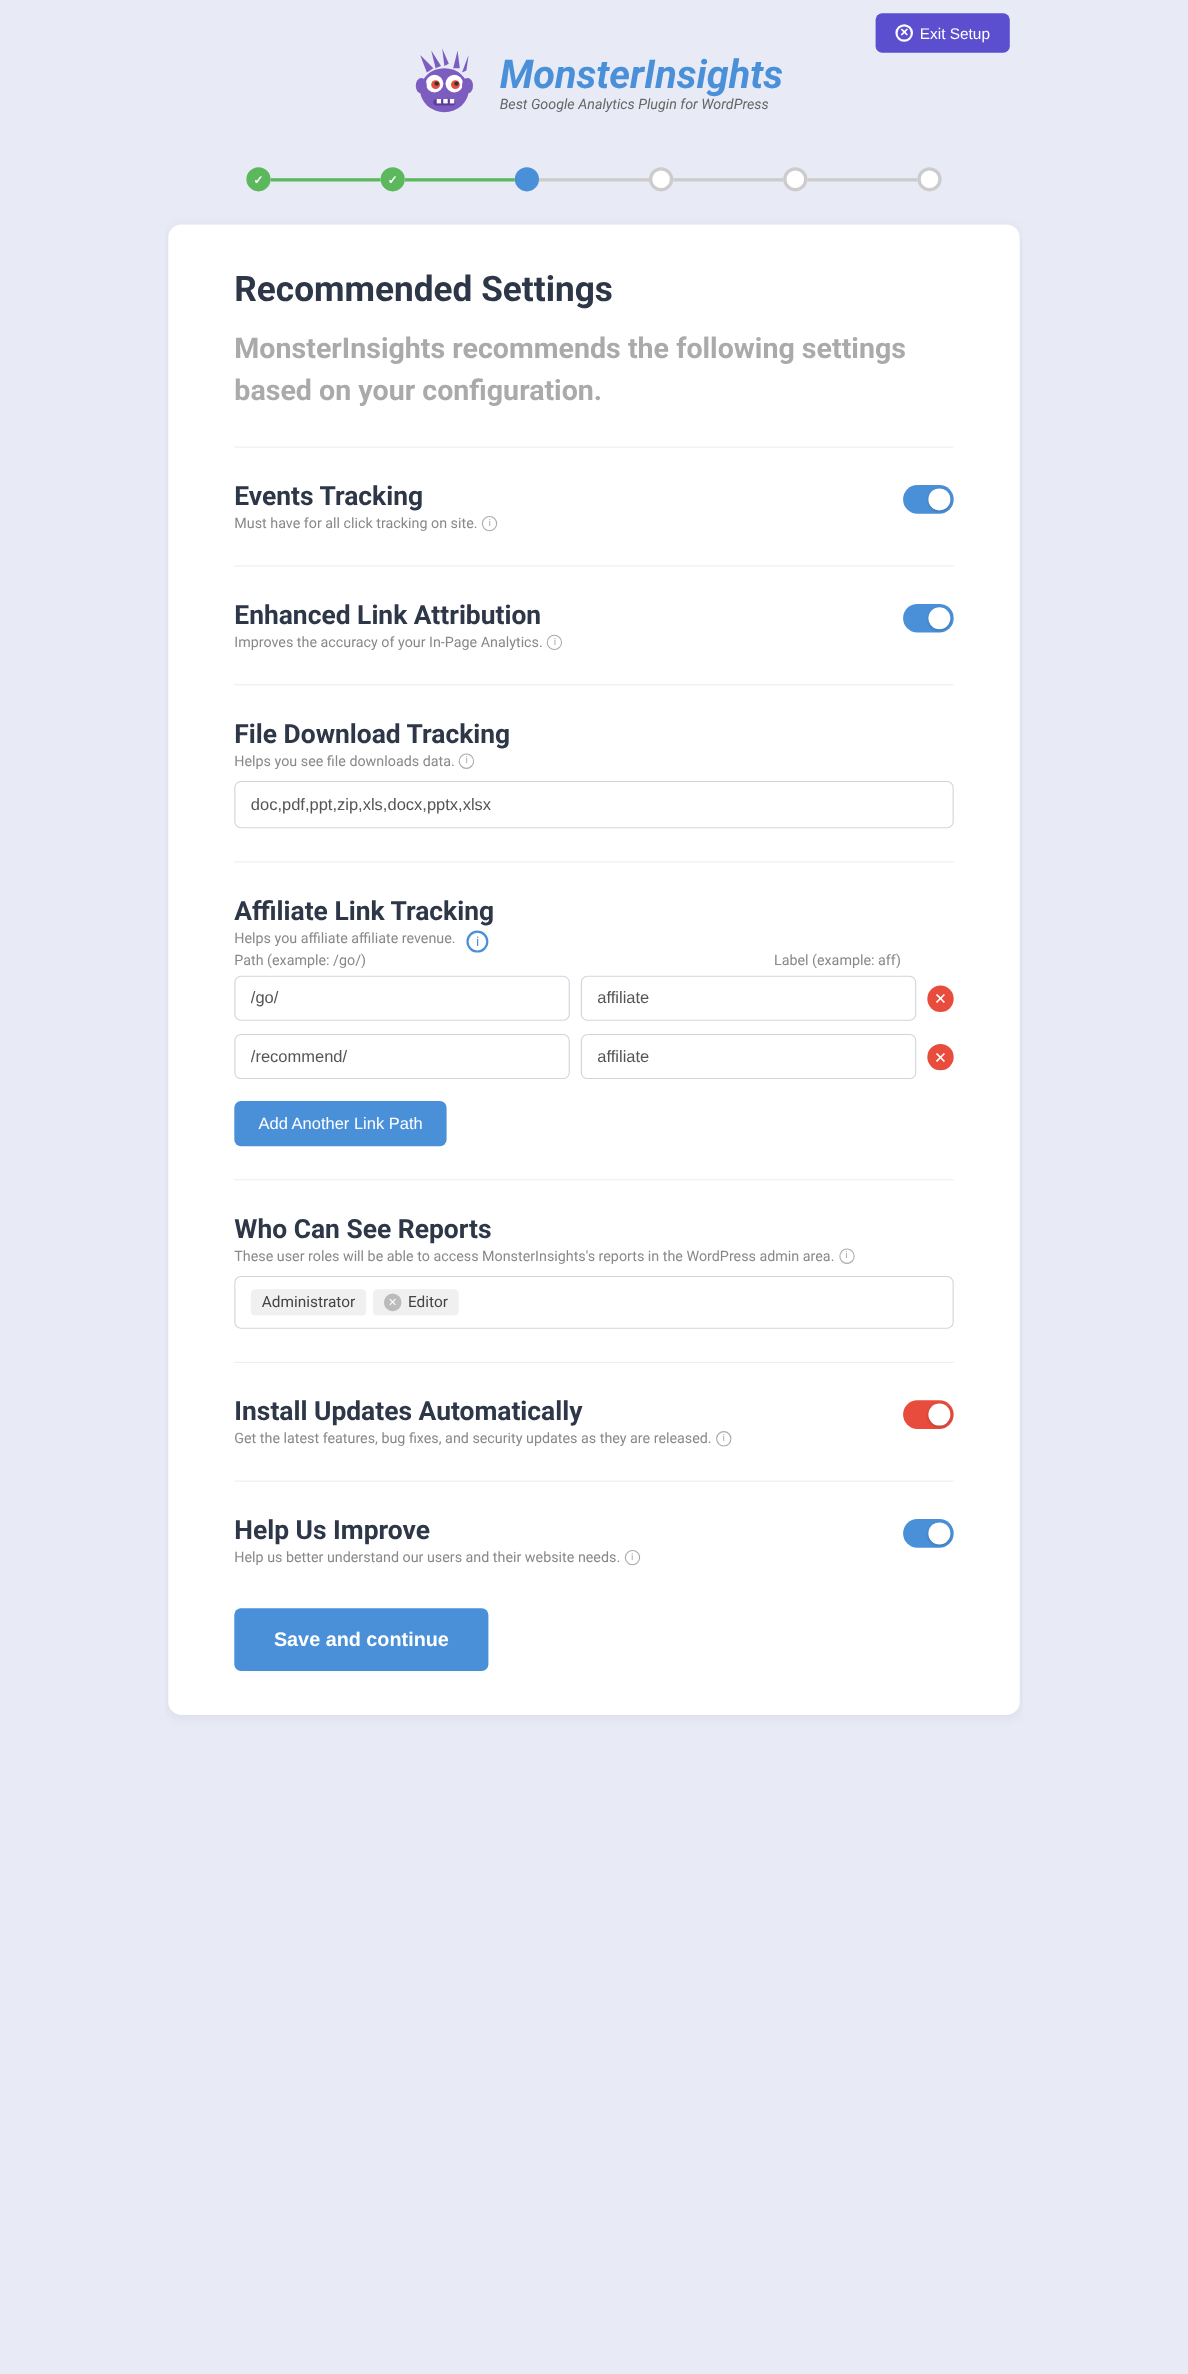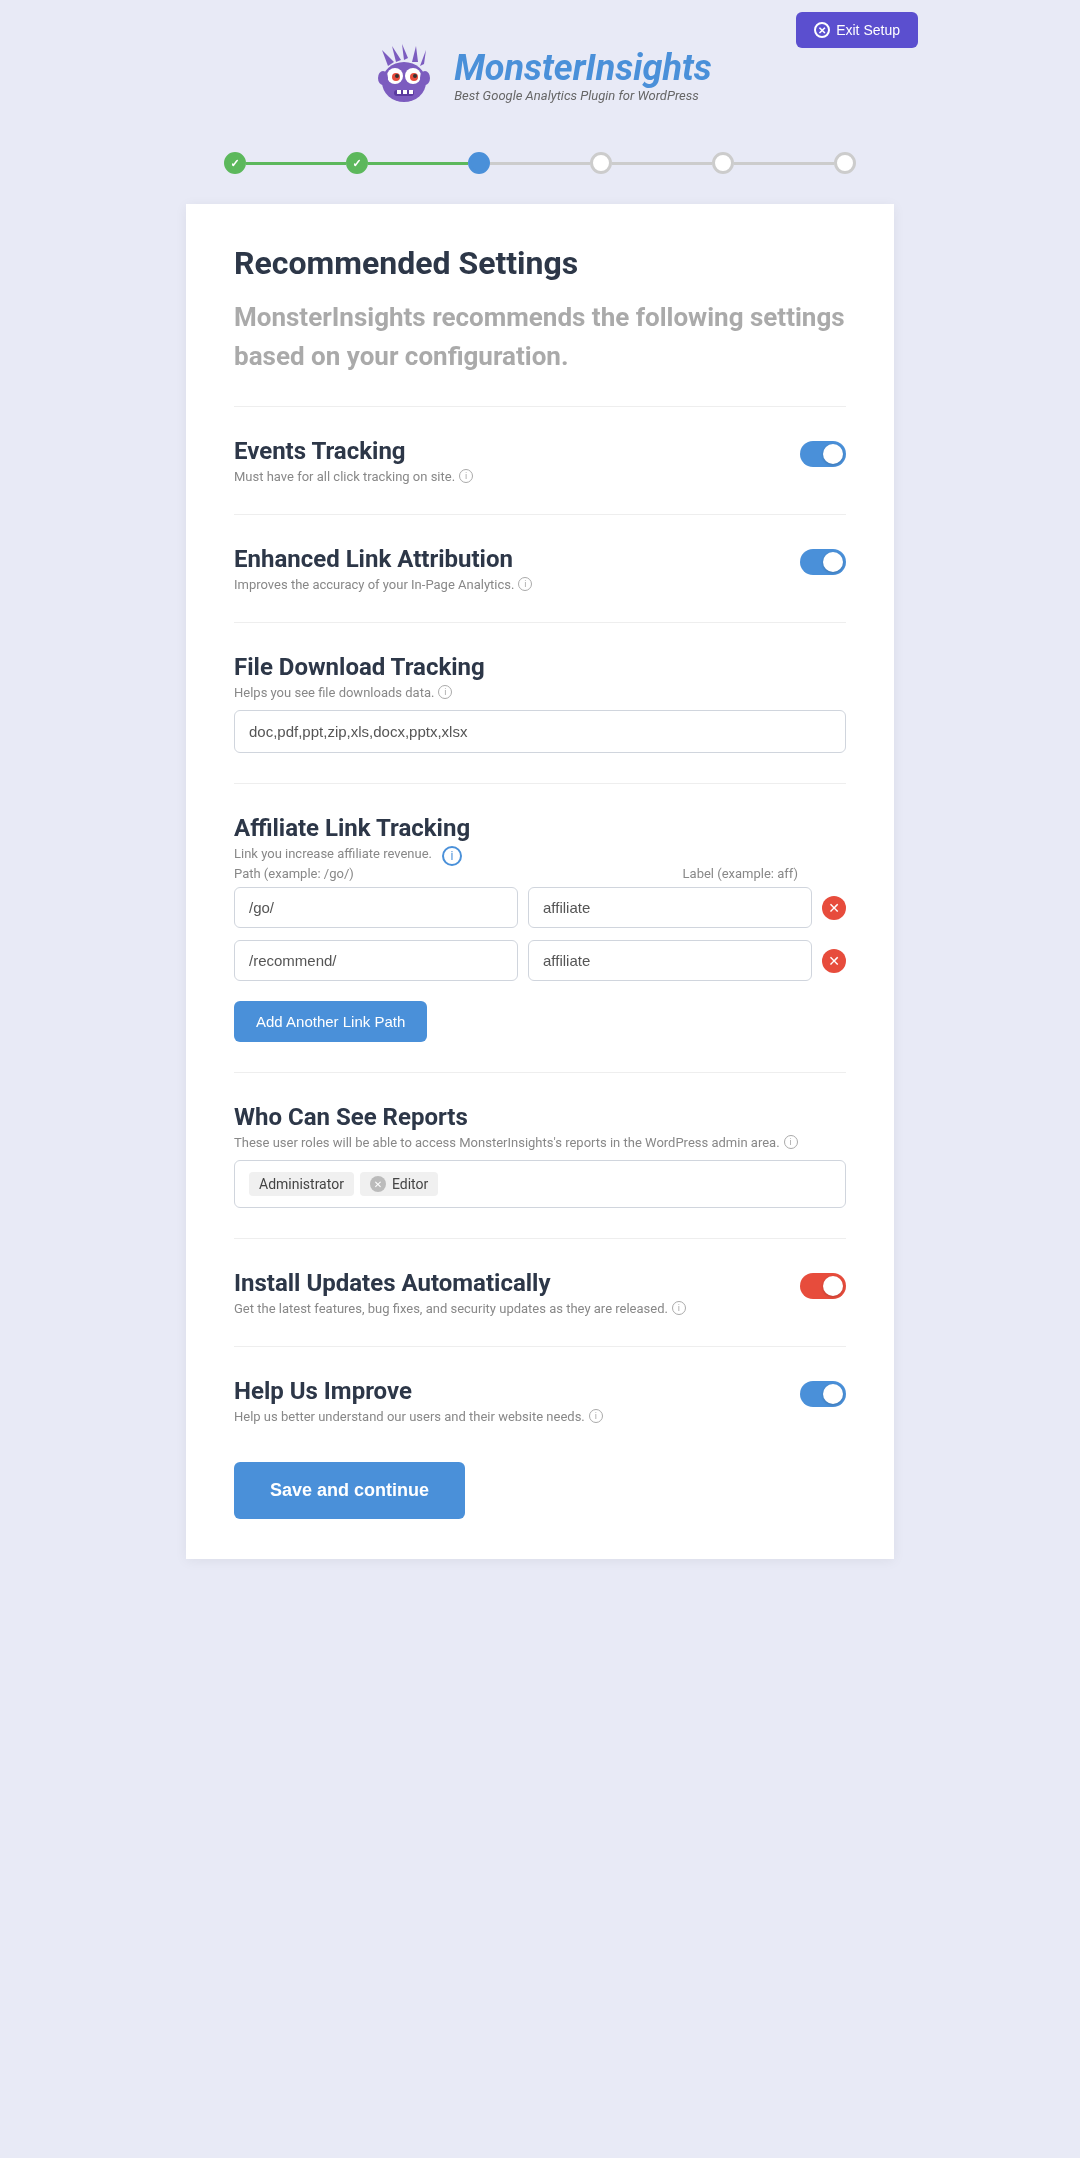--- a/index.html
+++ b/index.html
@@ -111,23 +111,23 @@
       width: 100px;
       background: #ccc;
     }
     .progress-line.completed {
       background: #5cb85c;
     }
 
     
     .card {
       background: #fff;
-      border-radius: 0;
-      margin: 0 36px 40px;
-      padding: 40px 48px;
+      border-radius: 12px;
+      margin: 0 3px 40px;
+      padding: 40px 60px;
       box-shadow: 0 2px 12px rgba(0,0,0,0.06);
     }
 
     .page-title {
       font-size: 32px;
       font-weight: 700;
       color: #2d3748;
       margin-bottom: 16px;
     }
     .page-subtitle {
@@ -462,21 +462,21 @@
     </div>
     <input type="text" class="text-input" value="doc,pdf,ppt,zip,xls,docx,pptx,xlsx" style="">
   </div>
 
   <hr class="divider">
 
   
   <div class="section">
     <div class="section-title">Affiliate Link Tracking</div>
     <div class="section-desc">
-      <span>Link you increase affiliate revenue.</span>
+      <span>Helps you affiliate affiliate revenue.</span>
       <span class="info-icon-large">i</span>
     </div>
     <div class="affiliate-labels">
       <div class="affiliate-label">Path (example: /go/)</div>
       <div class="affiliate-label">Label (example: aff)</div>
       <div style="width:36px"></div>
     </div>
     
     <div class="affiliate-row">
       <input type="text" class="affiliate-input" value="/go/" style="">

